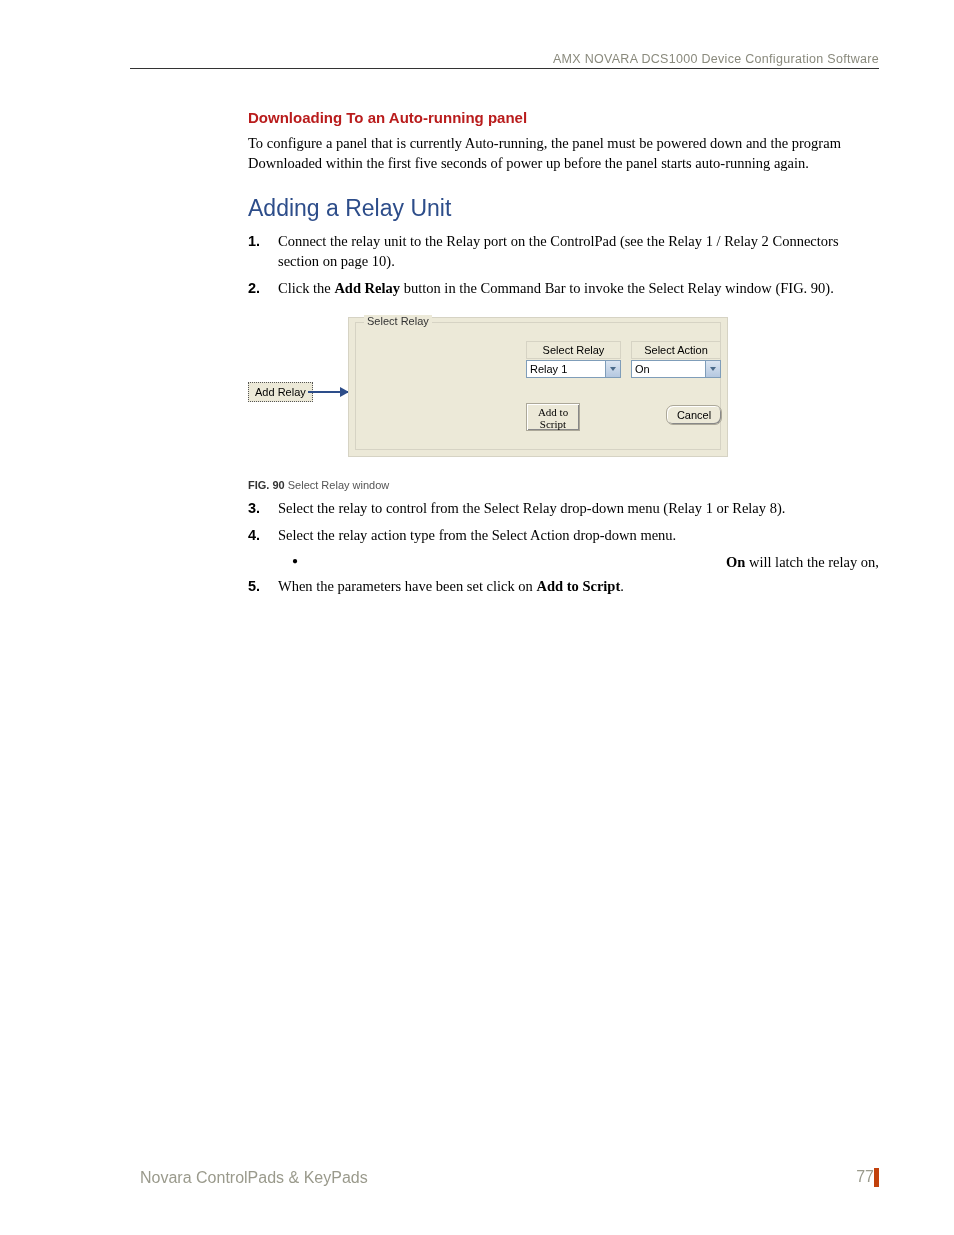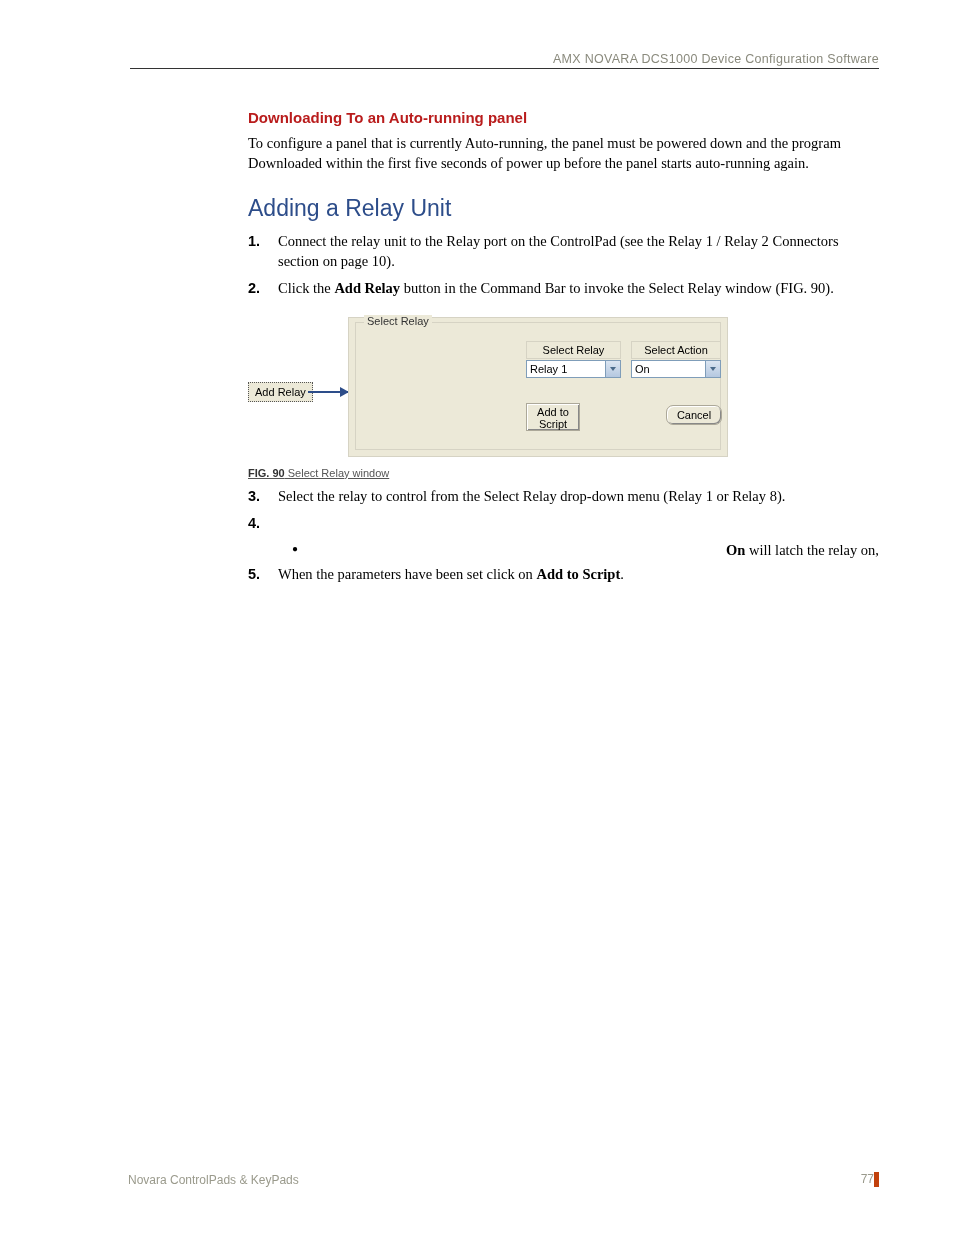--- a/index.html
+++ b/index.html
@@ -203,36 +203,35 @@
     padding: 3px 0;
     width: 54px;
   }
   .btn-addscript { left: 170px; top: 80px; line-height: 1.1; height: 28px; padding: 2px 0; }
   .btn-cancel { left: 310px; top: 82px; width: 56px; border-radius: 7px; }
 
   .fig-caption {
     font-family: Arial, sans-serif;
     font-size: 11px;
     color: #555;
-    margin-top: 0;
-    text-decoration: underline;
+    margin-top: 12px;
   }
   .fig-caption .fb { font-weight: bold; color: #333; }
 
   
   .footer {
     position: absolute;
-    left: 128px;
+    left: 140px;
     right: 75px;
     bottom: 48px;
     display: flex;
     justify-content: space-between;
     align-items: center;
     font-family: "Trebuchet MS", Arial, sans-serif;
-    font-size: 12px;
+    font-size: 16px;
     color: #9a9a8c;
   }
   .footer .pnum {
     border-right: 5px solid #c2410c;
     padding-bottom: 1px;
   }
 </style>
 </head>
 <body>
 
@@ -274,40 +273,43 @@
                 <span class="dd-btn"></span>
               </div>
             </div>
             <div class="field-col col2">
               <span class="lbl">Select Action</span>
               <div class="dropdown">
                 <span class="val">On</span>
                 <span class="dd-btn"></span>
               </div>
             </div>
-            <div class="winbtn btn-addscript" style="white-space:pre-line;">Add to
+            <div class="winbtn btn-addscript" style="white-space:pre-line;font-family:Liberation Serif, serif;">Add to
 Script</div>
             <div class="winbtn btn-cancel">Cancel</div>
           </div>
         </div>
       </div>
       <div class="fig-caption">
         <span class="fb">FIG. 90</span><span>  Select Relay window</span>
       </div>
     </div>
 
     <ol class="num">
       <li>
         <span class="marker">3.</span>
         <span>
           <span>Select the relay to control from the </span><span class="i">Select Relay</span><span> drop-down menu (</span><span class="i">Relay 1</span><span> or </span><span class="i">Relay 8</span><span>).</span>
         </span>
       </li>
       <li>
         <span class="marker">4.</span>
+        <span>
+          <span>Select the relay action type from the </span><span class="i">Select Action</span><span> drop-down menu.</span>
+        </span>
       </li>
     </ol>
 
     <ul class="bullets">
       <li>
         <span class="b">On</span><span> will latch the relay on,</span>
       </li>
     </ul>
 
     <ol class="num">

